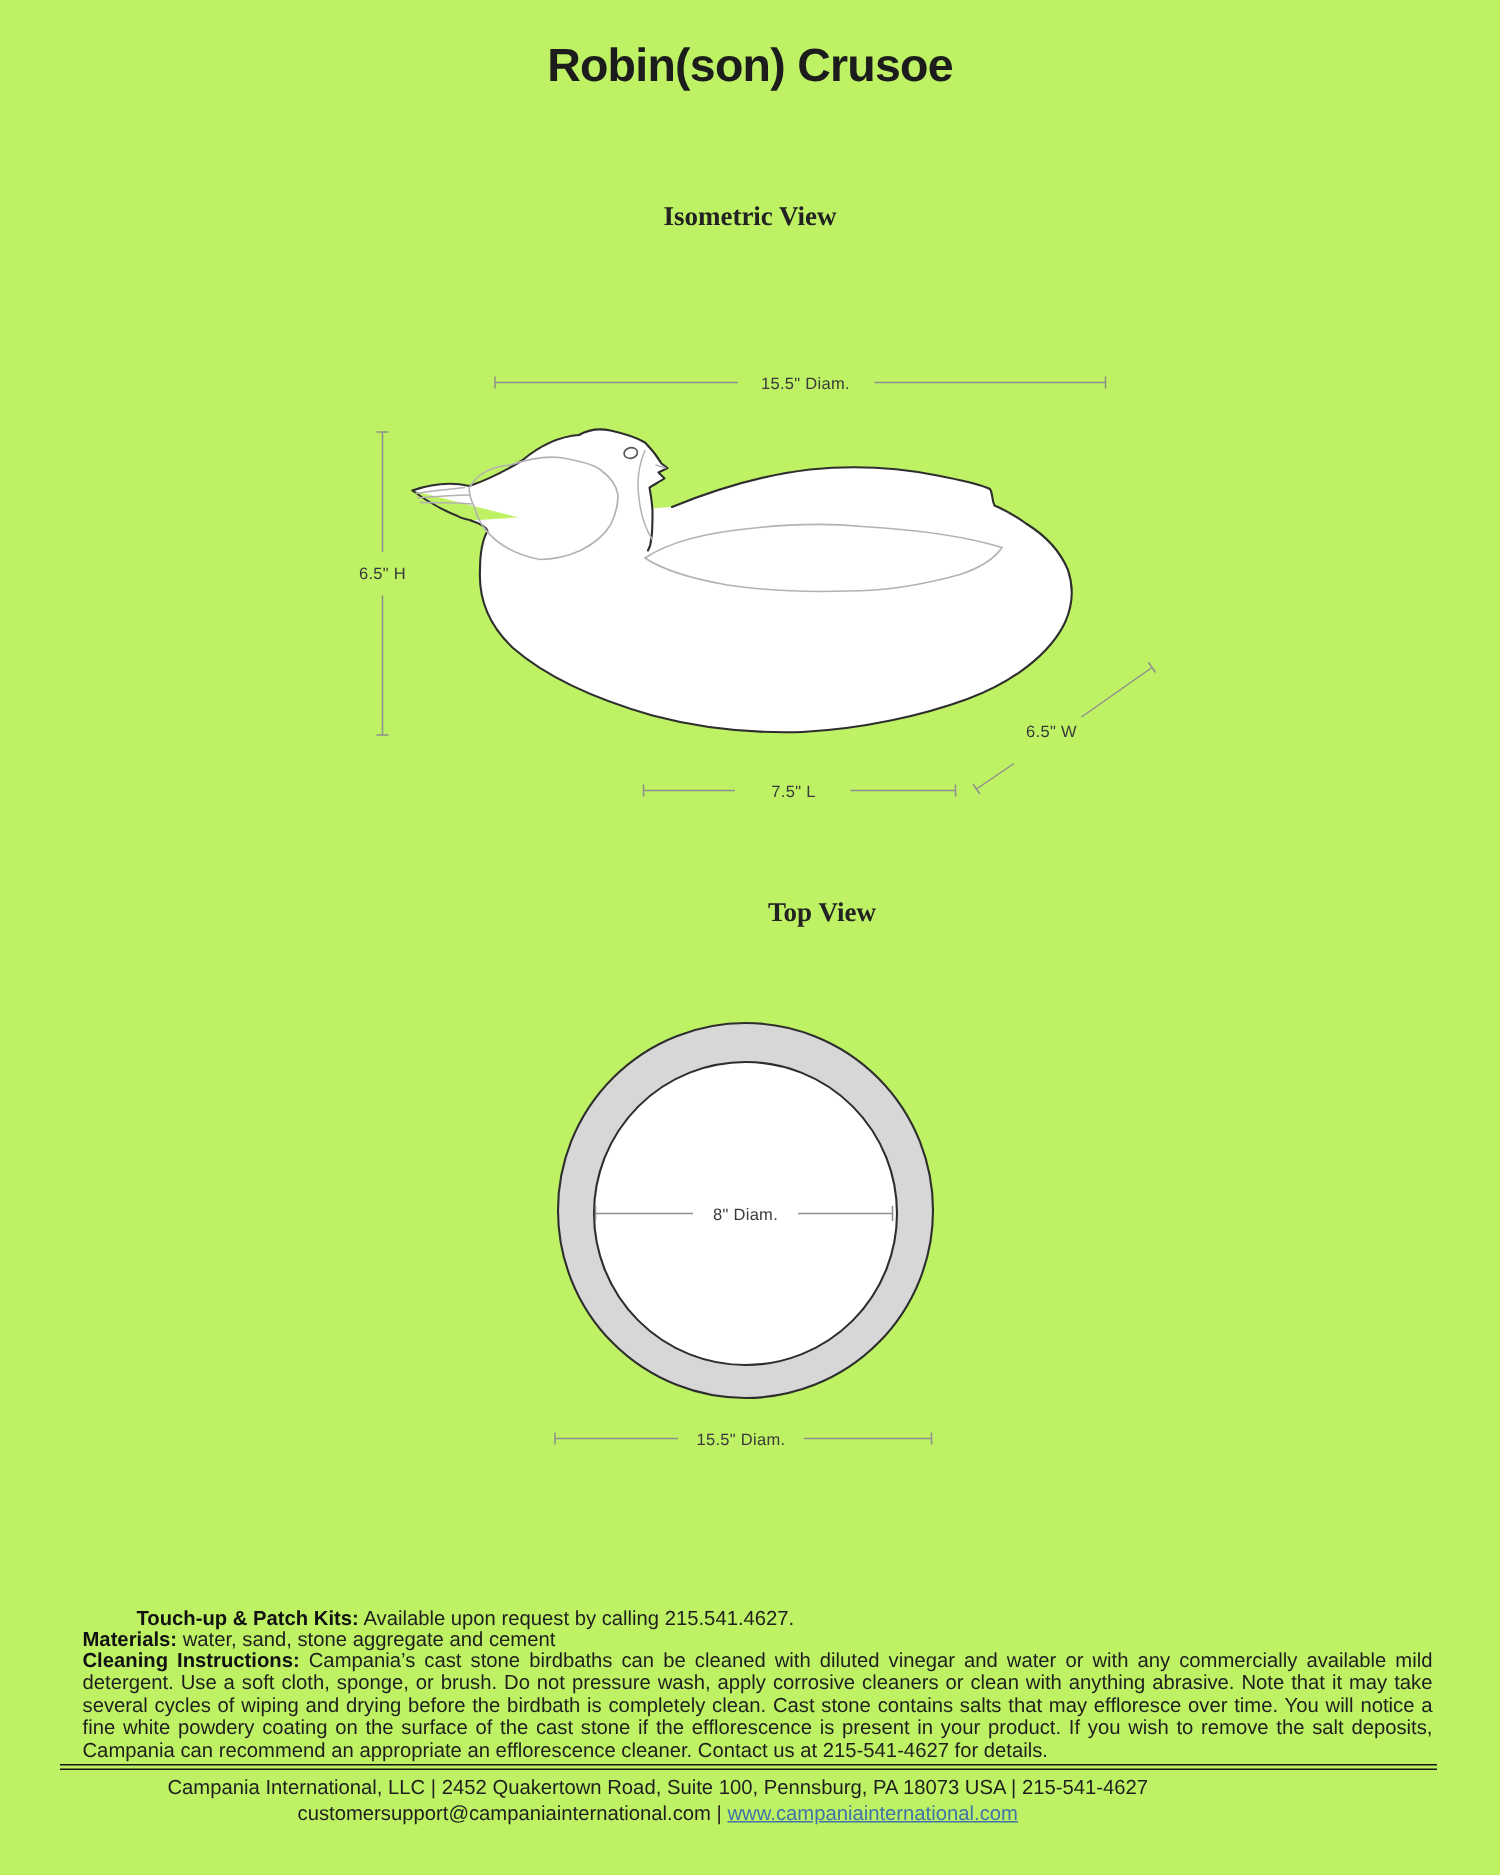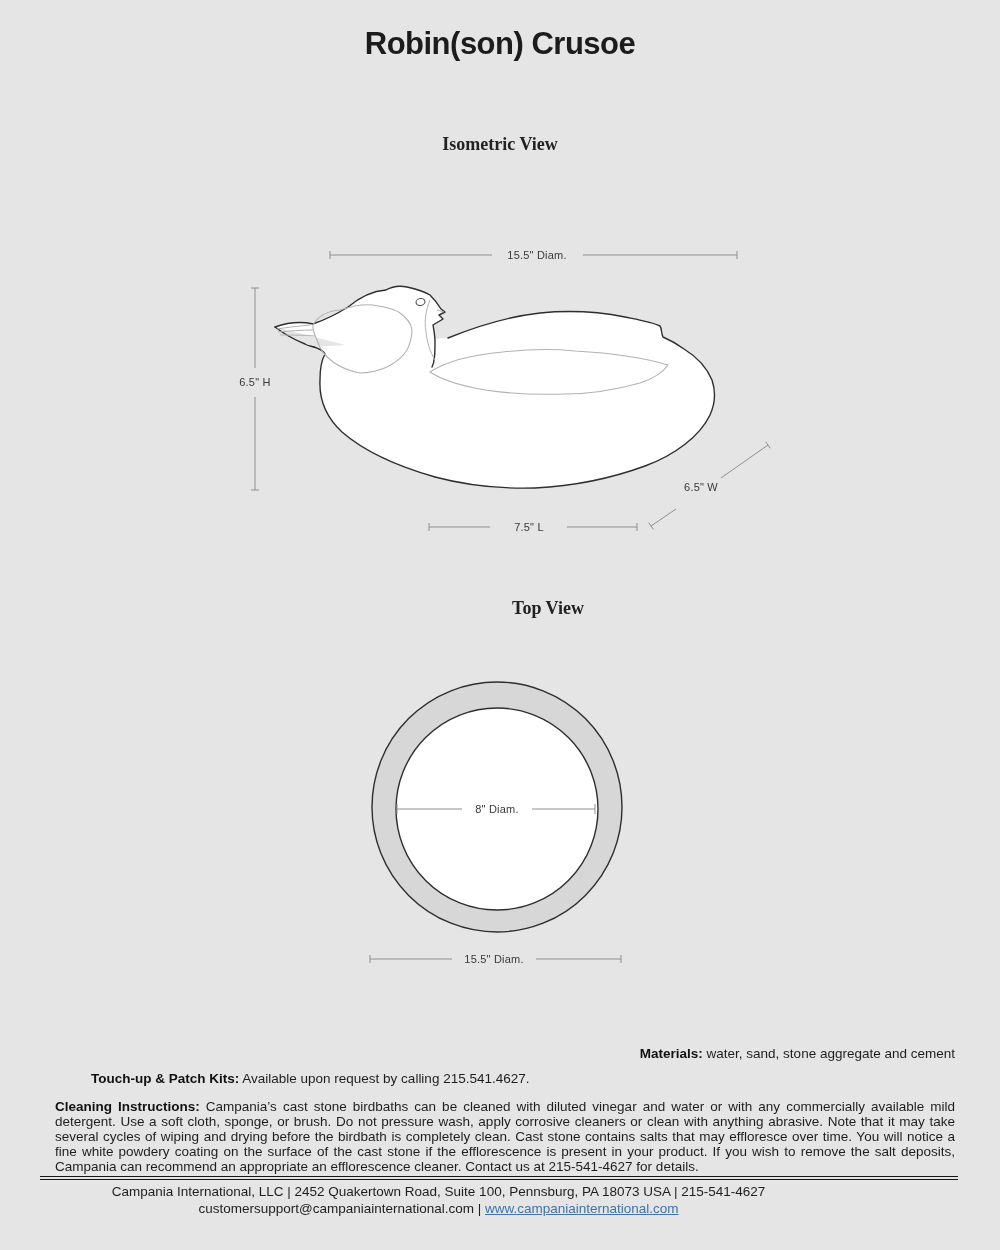--- a/index.html
+++ b/index.html
@@ -1,20 +1,20 @@
 <!DOCTYPE html>
 <html><head>
 <meta charset="utf-8">
 <style>
   html,body{margin:0;padding:0;background:#ffffff;}
   .page{
     position:relative;
     width:1000px;
     height:1250px;
-    background:#e5e5e5;
+    background:#bef264;
     font-family:"Liberation Sans", sans-serif;
     color:#1a1a1a;
     overflow:hidden;
   }
   .page-title{
     position:absolute;
     top:26px; left:0; width:1000px;
     text-align:center;
     font-size:31px;
     font-weight:bold;
@@ -40,21 +40,21 @@
     fill:#3a3a3a;
     letter-spacing:0.2px;
   }
   .info-line{
     position:absolute;
     left:55px; width:900px;
     font-size:13.5px;
     line-height:15.2px;
     color:#1e1e1e;
   }
-  .materials{top:1032px;text-align:right;}
+  .materials{top:1071px;}
   .touchup{top:1057px;margin-left:36px;}
   .cleaning{top:1085px; text-align:justify;}
   .info-line b{font-weight:bold; color:#111;}
   .footer-rule{
     position:absolute;
     left:40px; top:1176px; width:918px; height:4px;
     box-sizing:border-box;
     border-top:1.5px solid #161616;
     border-bottom:1.5px solid #161616;
   }

